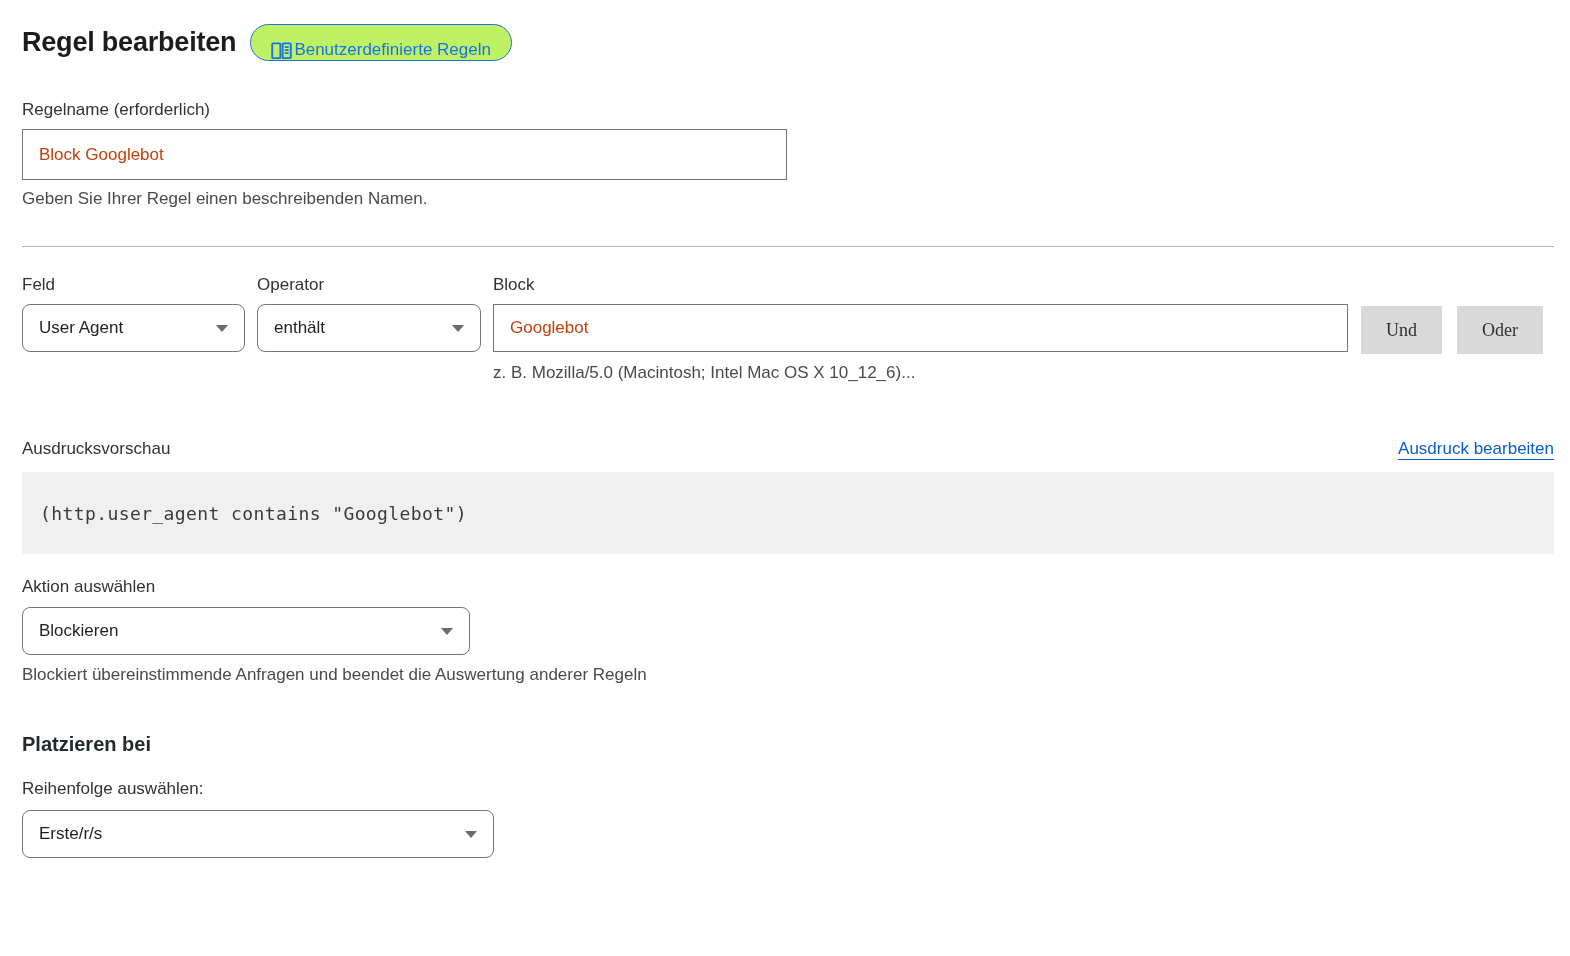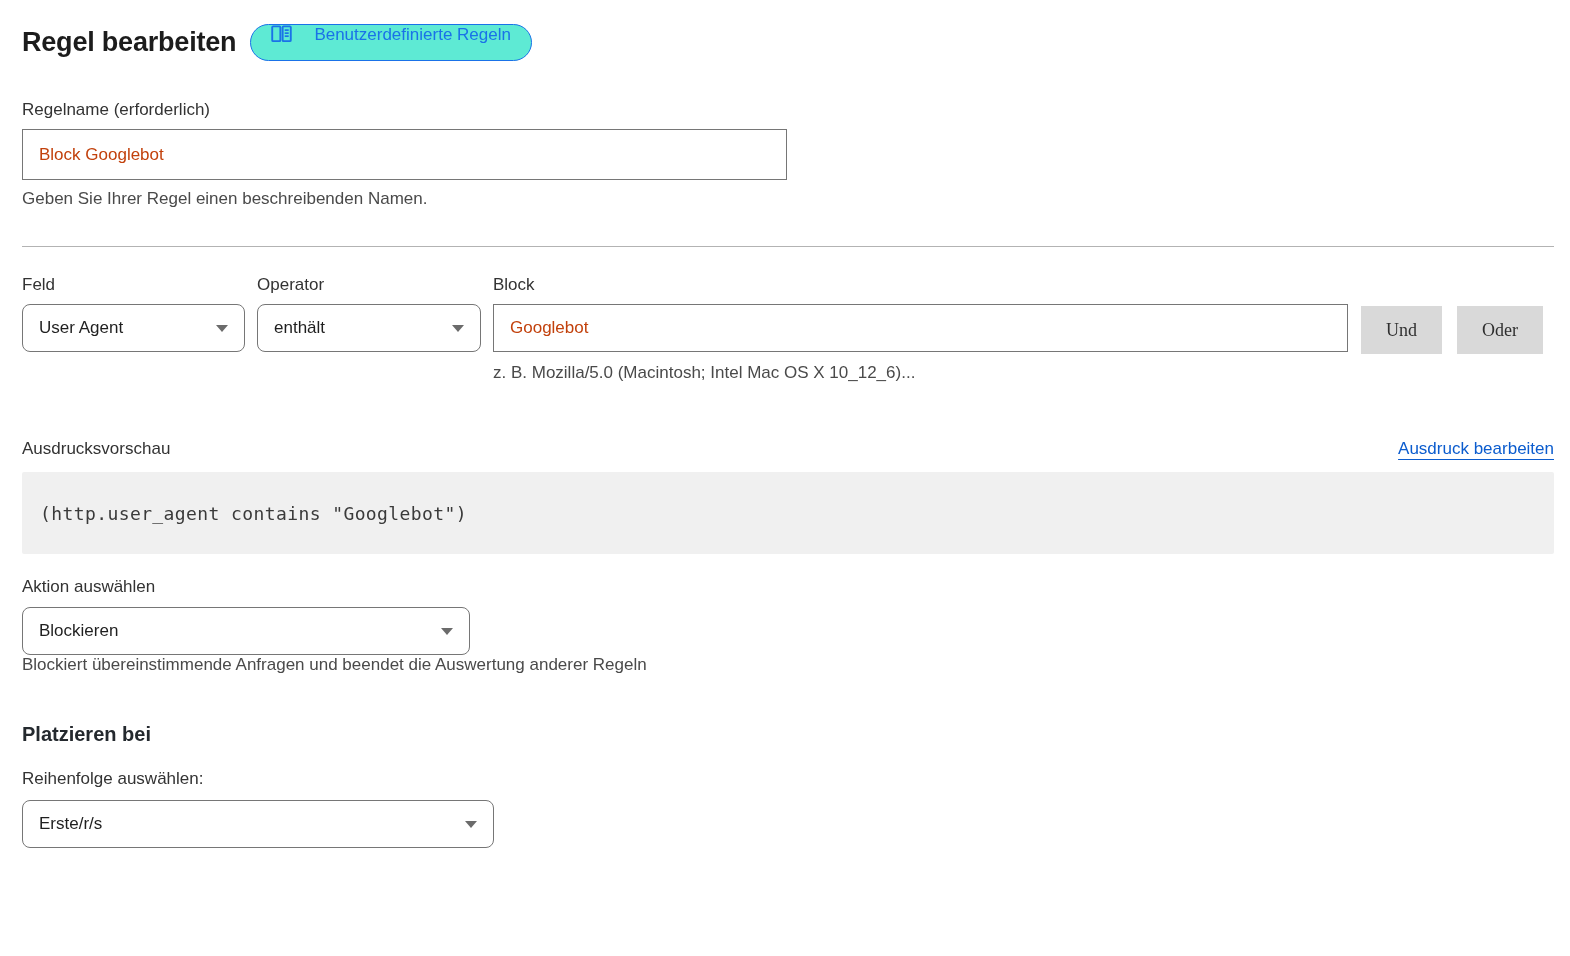--- a/index.html
+++ b/index.html
@@ -17,25 +17,25 @@
   
   .header-row { display: flex; align-items: center; gap: 14px; }
   .page-title {
     font-size: 27px;
     font-weight: 700;
     color: #1c1c1c;
     letter-spacing: -0.2px;
   }
   .pill-btn {
     display: inline-flex;
-    align-items: flex-start;
-    gap: 22px;
+    align-items: flex-end;
+    gap: 2px;
     border: 1.5px solid #1a72e8;
     color: #1a72e8;
-    background: #5eead4;
+    background: #bef264;
     border-radius: 999px;
     height: 37px;
     padding: 0 20px;
     font-size: 17px;
     cursor: pointer;
     font-family: "Liberation Sans", sans-serif;
   }
   .pill-btn svg { display: block; }
 
   
@@ -139,21 +139,21 @@
 
   
   .section-heading {
     font-size: 20px;
     font-weight: 700;
     color: #24292e;
   }
   .action-heading { margin-top: 43px; }
   .action-label { margin-top: 23px; }
   .action-select { width: 448px; margin-top: 10px; }
-  .action-helper { }
+  .action-helper { margin-top: 10px; }
   .placement-heading { margin-top: 48px; }
   .placement-label { margin-top: 23px; }
   .placement-select { width: 472px; margin-top: 11px; }
 </style>
 </head>
 <body>
 
 <div class="container">
 
   <div class="header-row">

